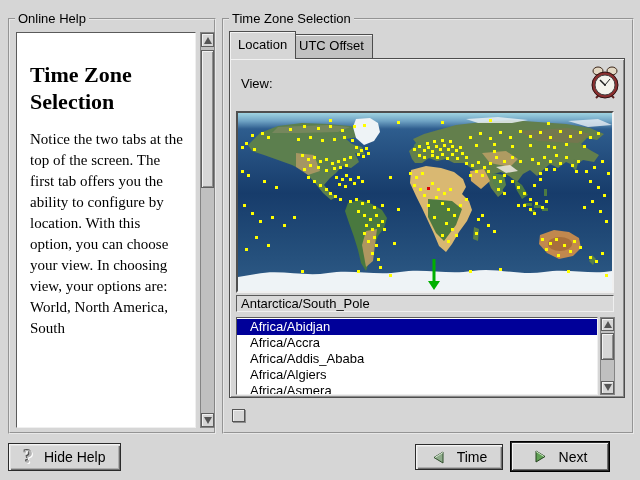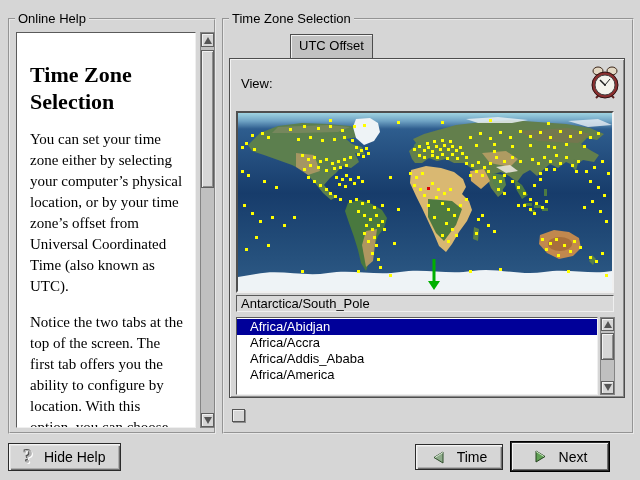--- a/index.html
+++ b/index.html
@@ -97,38 +97,38 @@
 </head>
 <body>
 
 <div id="screen" style="--sel: #000099; --dot: #ffff00; --marker: #dd0000;">
 
   <div class="frame" id="help-frame">
     <span class="frame-label">Online Help</span>
 
     <div class="help-view">
       <h1>Time Zone Selection</h1>
-      <p>You can set your time zone either by selecting your computer’s physical location, or by your time zone’s offset from Universal Coordinated Time (also known as UTC).</p>
       <p>Notice the two tabs at the top of the screen. The first tab offers you the ability to configure by location. With this option, you can choose your view. In choosing view, your options are: World, North America, South</p>
     </div>
 
     <div class="scrollbar" id="help-sb">
       <div class="sb-btn up">
           <span class="tri-up"></span>
         </div>
       <div class="sb-thumb"></div>
       <div class="sb-btn down">
           <span class="tri-down"></span>
         </div>
     </div>
   </div>
 
   <div class="frame" id="tz-frame">
     <span class="frame-label">Time Zone Selection</span>
 
+    <div class="tab" id="tab-location">Location</div>
     <div class="tab" id="tab-utc">UTC Offset</div>
 
     <div class="notebook-panel">
 
       <span class="view-label">View:</span>
 
       <div class="clock-wrap">
         <svg width="30" height="36" viewBox="0 0 30 36">
           <ellipse cx="8" cy="6" rx="5" ry="4" fill="#e3d8c4" stroke="#3a2416" stroke-width="1"></ellipse>
           <ellipse cx="22" cy="6" rx="5" ry="4" fill="#e3d8c4" stroke="#3a2416" stroke-width="1"></ellipse>
@@ -462,21 +462,22 @@
           </div>
         </div>
       </div>
 
       <div class="status">Antarctica/South_Pole</div>
 
       <div class="tz-list">
         <div class="tz-row selected">Africa/Abidjan</div>
         <div class="tz-row">Africa/Accra</div>
         <div class="tz-row">Africa/Addis_Ababa</div>
-        <div class="tz-row">Africa/America</div>
+        <div class="tz-row">Africa/Algiers</div>
+        <div class="tz-row">Africa/Asmera</div>
       </div>
       <div class="scrollbar" id="list-sb">
         <div class="sb-btn up">
             <span class="tri-up"></span>
           </div>
         <div class="sb-thumb"></div>
         <div class="sb-btn down">
             <span class="tri-down"></span>
           </div>
       </div>

